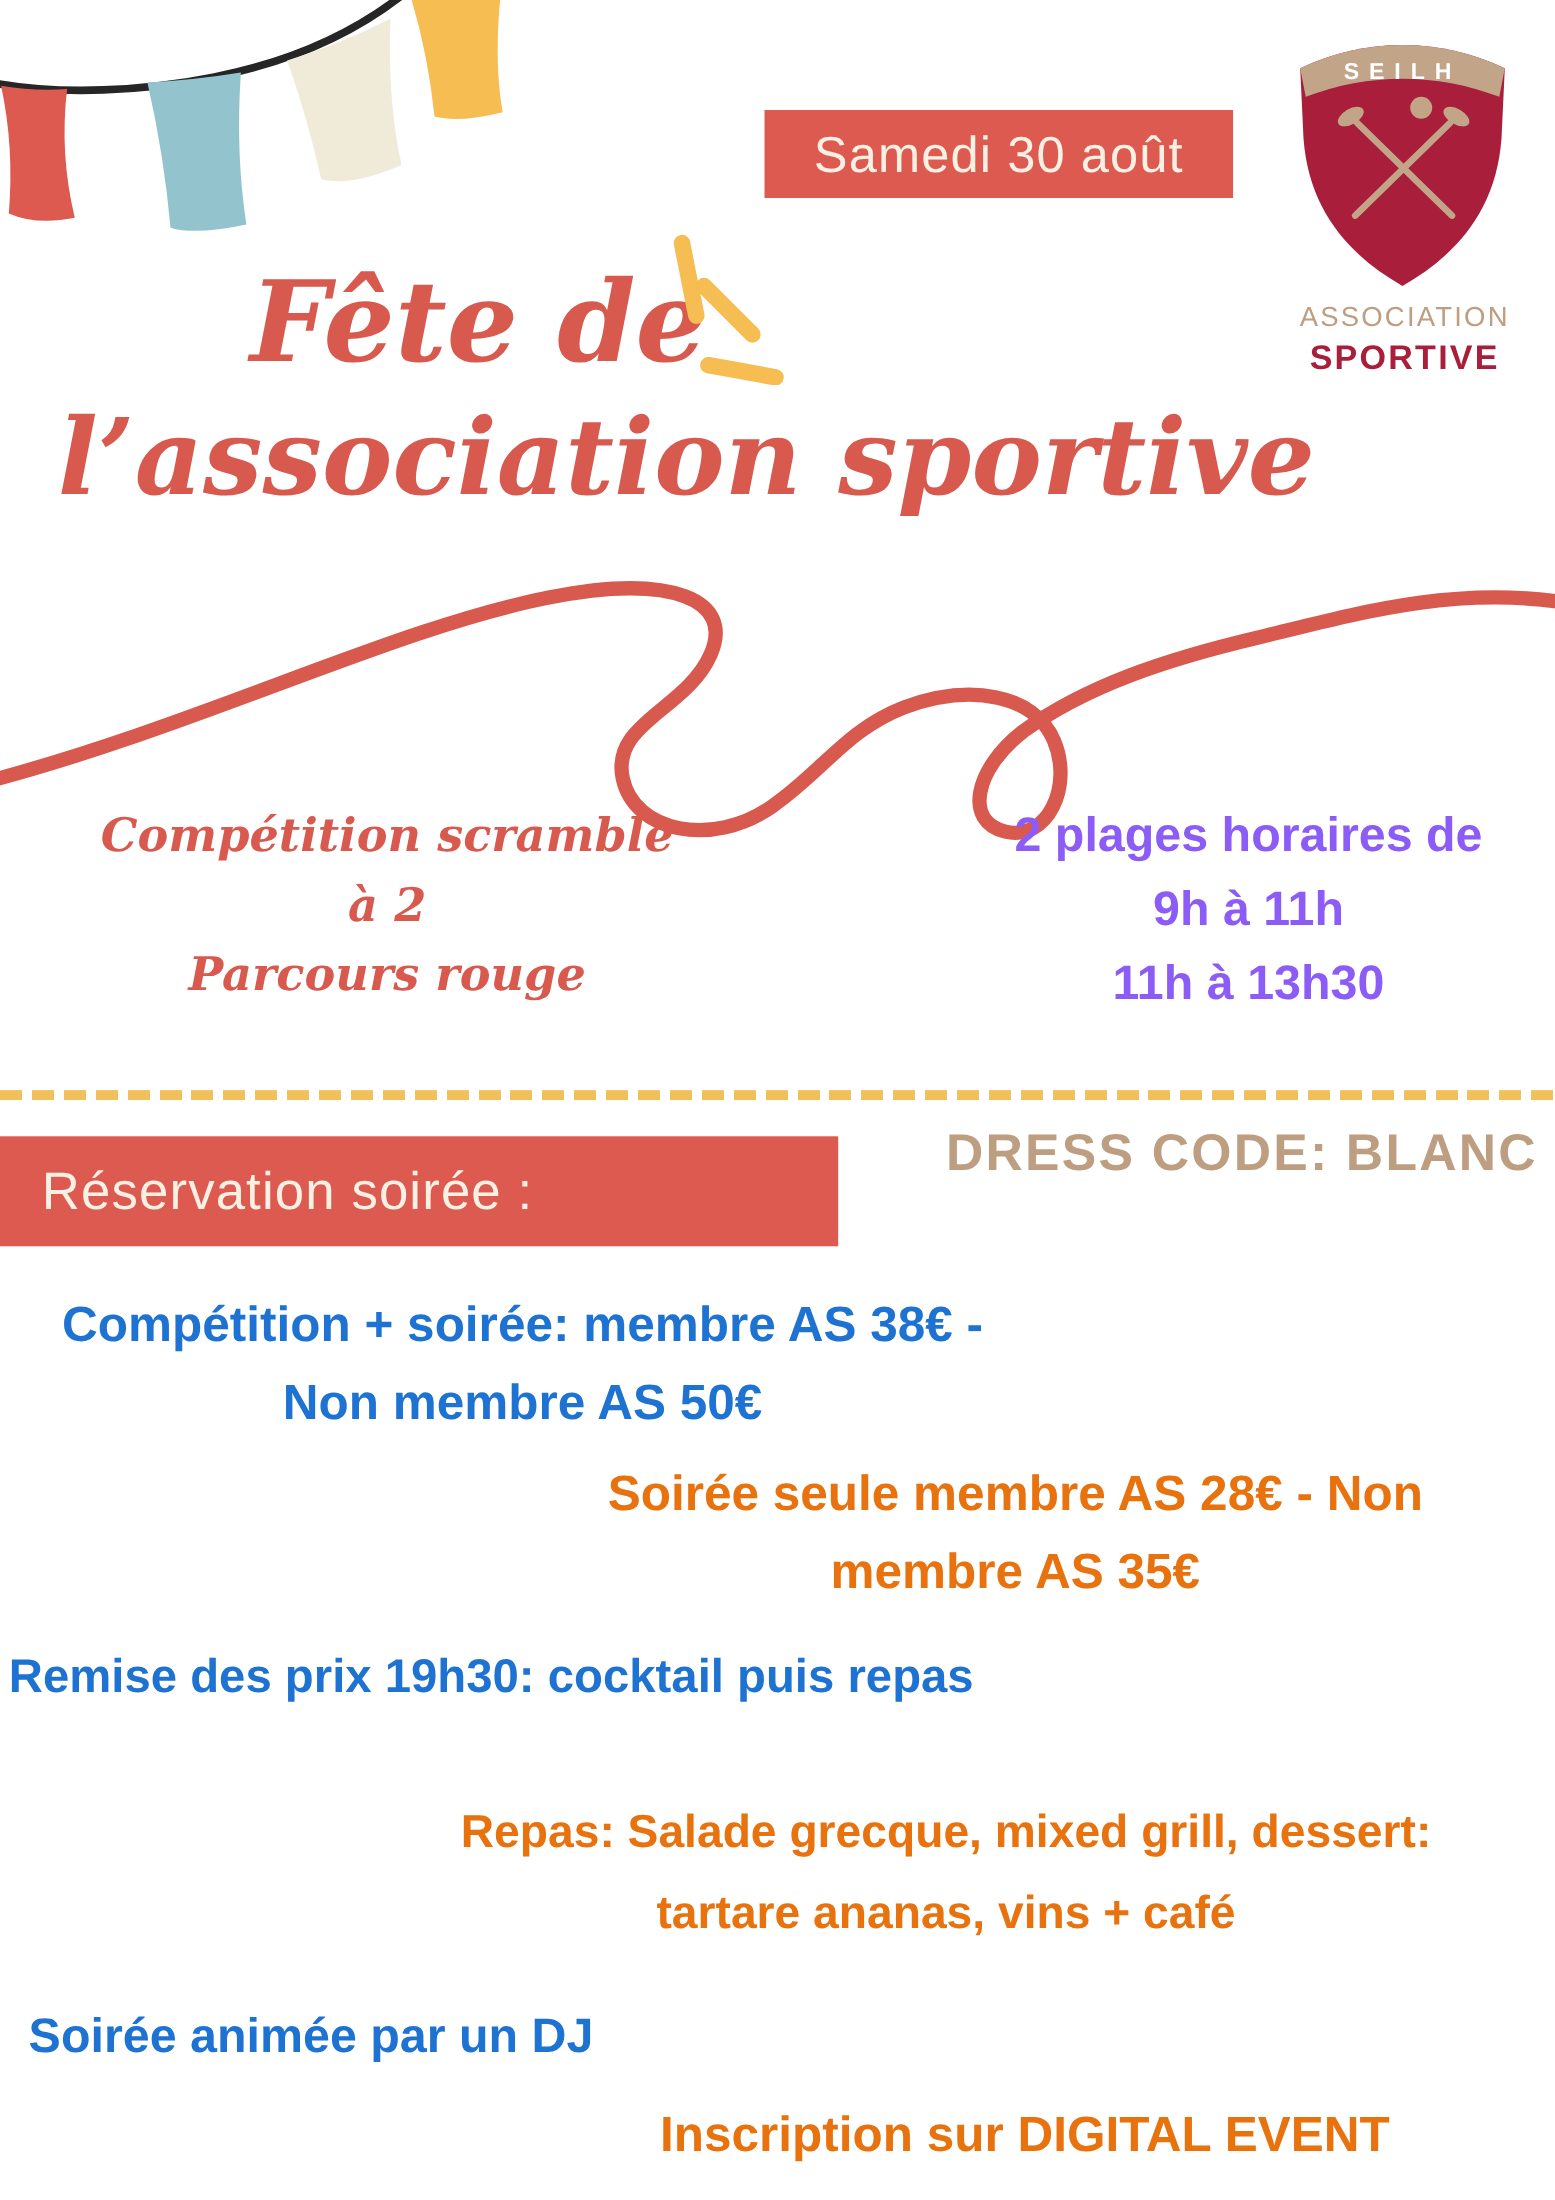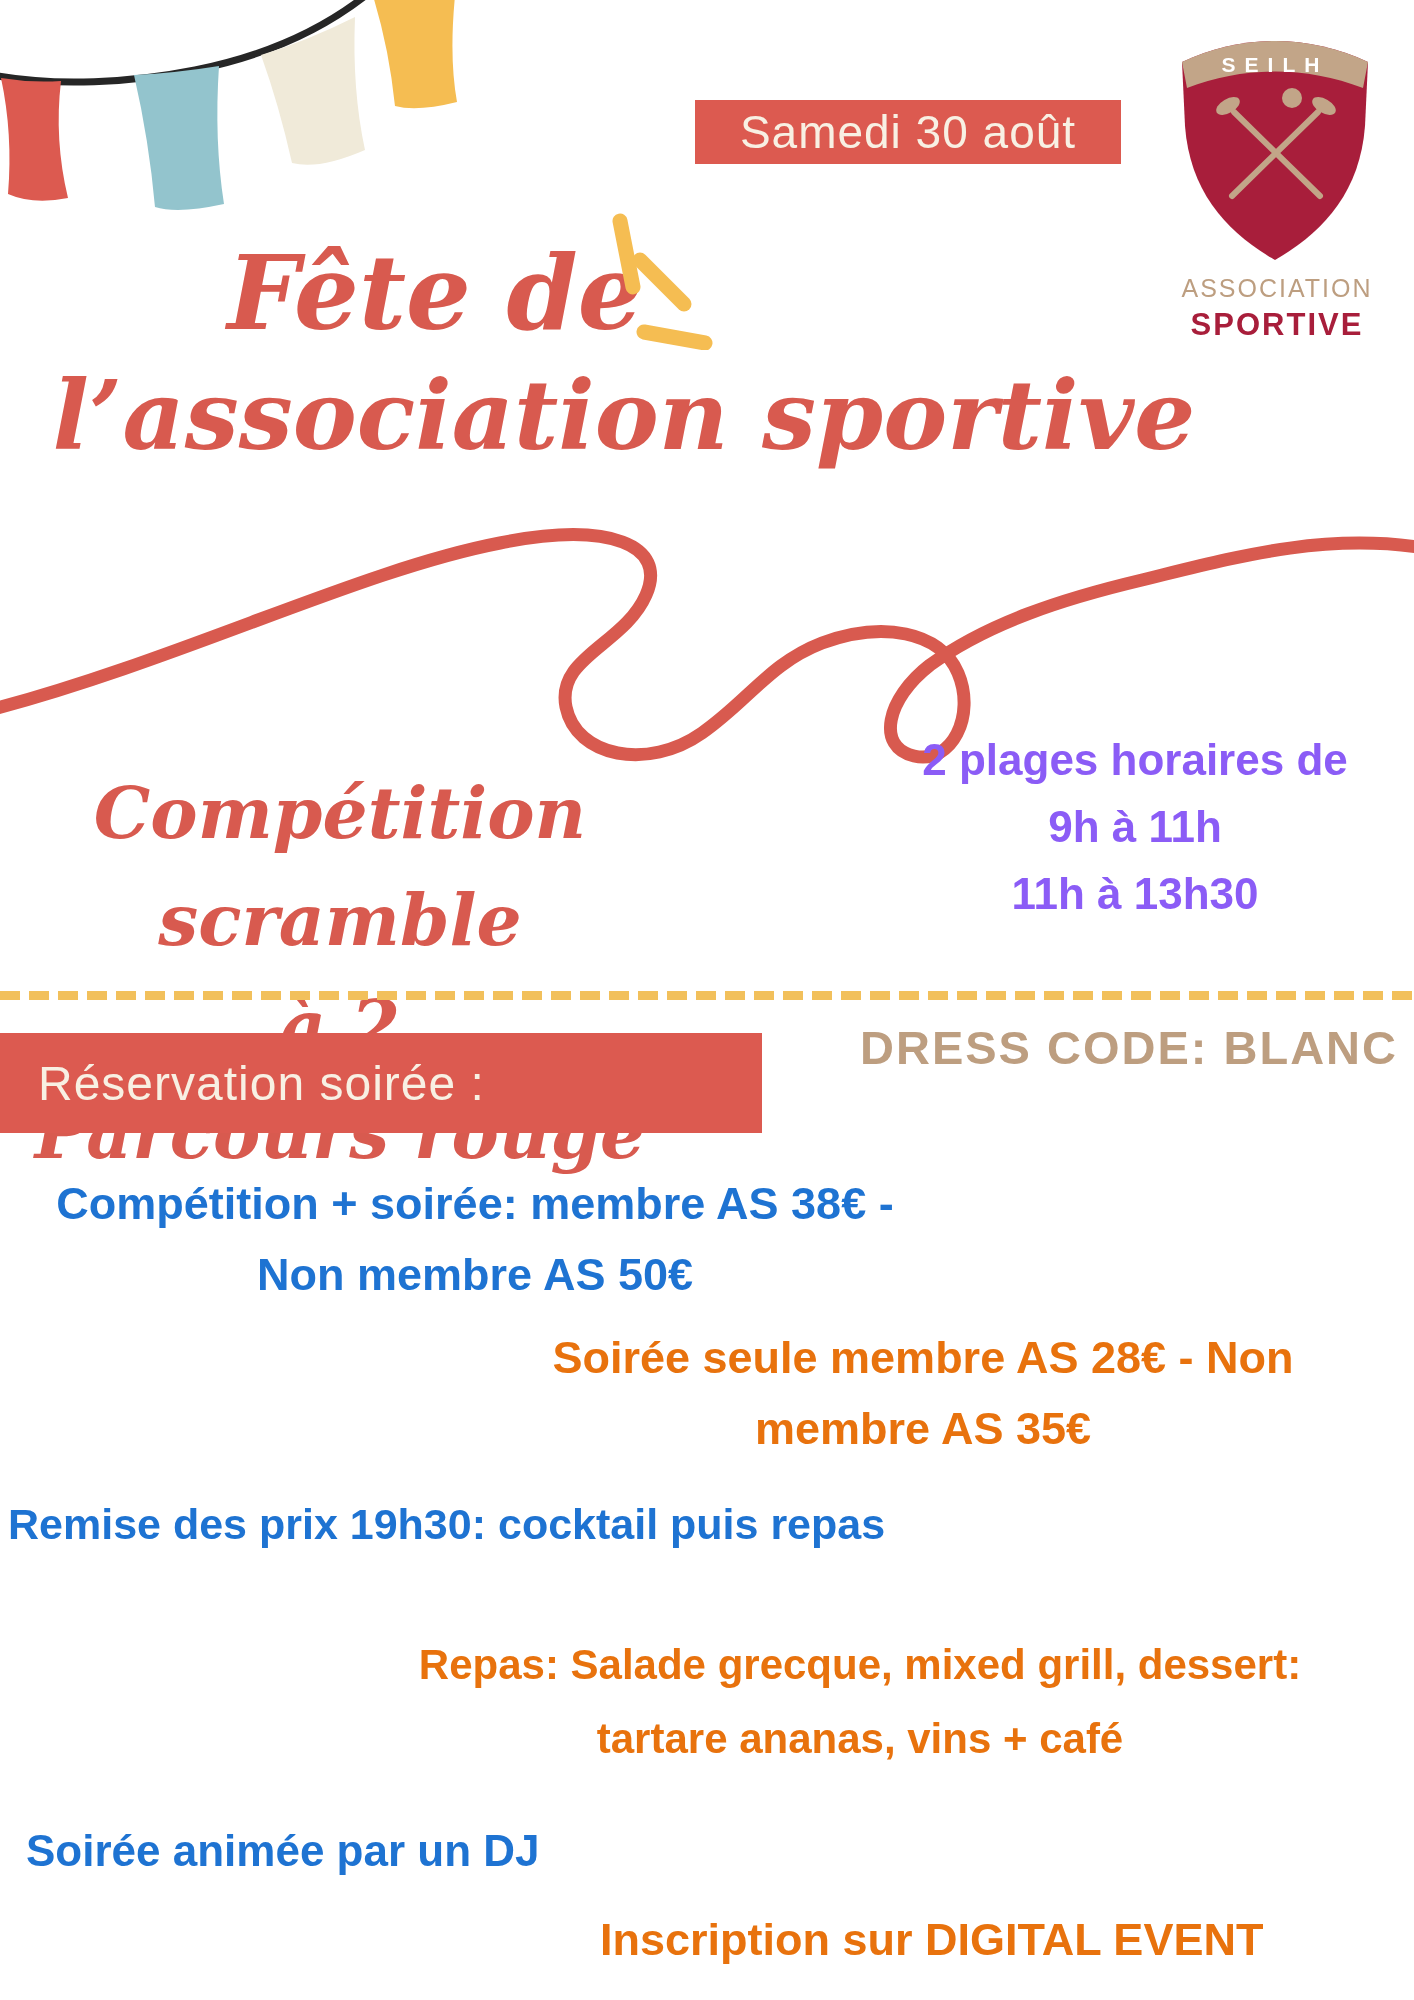--- a/index.html
+++ b/index.html
@@ -11,34 +11,34 @@
   .abs { position:absolute; }
 
   
   .script {
     font-family:"DejaVu Serif", serif;
     font-style:italic; font-weight:bold;
     color:#d85a4f; text-align:center; line-height:1;
   }
 
   .date-badge {
-    left:695px; top:100px; width:426px; height:64px;
+    left:695px; top:100px; width:426px; height:80px;
     background:#dc5a50; color:#f8f0e3;
     display:flex; align-items:center; justify-content:center;
     font-size:46px; font-weight:500; letter-spacing:1px;
   }
 
   .logo-text { left:1152px; top:274px; width:250px; text-align:center; }
   .logo-assoc { color:#bd9e80; font-size:25px; letter-spacing:2px; }
   .logo-sport { color:#a81e3b; font-size:31px; font-weight:bold; letter-spacing:2px; margin-top:4px; }
 
   .title-1 { left:140px; top:242px; width:590px; font-size:102px; }
   .title-2 { left:4px;  top:368px; width:1240px; font-size:96px; }
 
-  .comp-block { left:0px; top:760px; width:680px; font-size:71px; line-height:1.5; }
+  .comp-block { left:0px; top:728px; width:680px; font-size:42px; line-height:1.5;padding-left:12px; }
 
   .schedule-block {
     left:855px; top:727px; width:560px; text-align:center;
     color:#8b5cf6; font-weight:bold; font-size:44px; line-height:1.52;
   }
 
   .divider {
     left:0; top:991px; width:1414px; height:9px;
     background:repeating-linear-gradient(90deg,#f2c05b 0px,#f2c05b 20px,transparent 20px,transparent 29px);
   }

